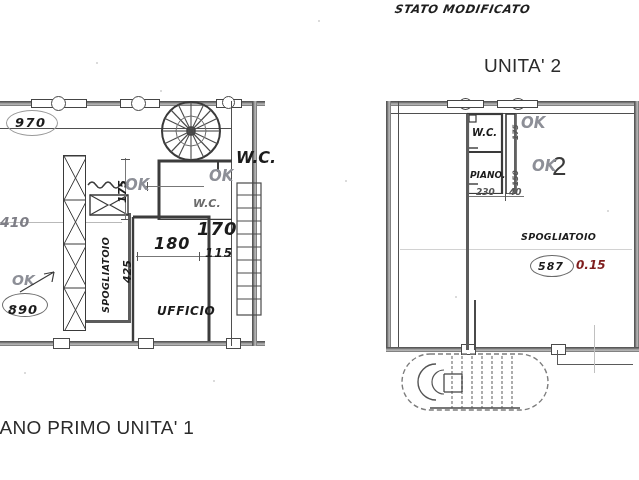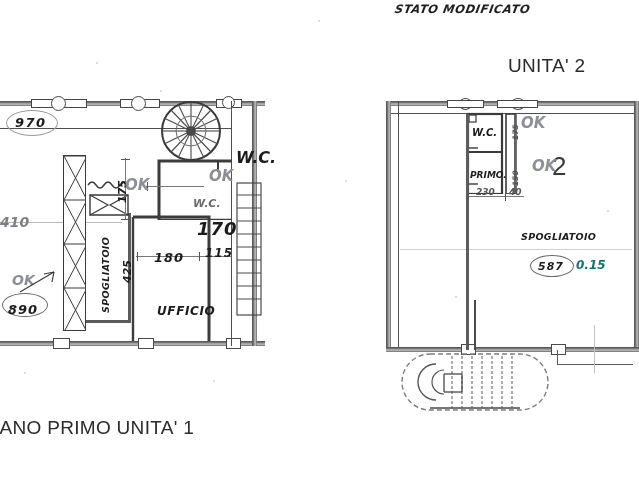--- a/index.html
+++ b/index.html
@@ -22,21 +22,21 @@
   
   .print-label {
     position: absolute;
     color: #2b2b2b;
     font-family: "Liberation Sans", sans-serif;
     font-weight: 400;
     white-space: nowrap;
     letter-spacing: 0.3px;
   }
   .title-right-1 { left: 484px; top: 31px; font-size: 19px; }
-  .title-right-2 { left: 484px; top: 55px; font-size: 19px; margin-left: 24px; }
+  .title-right-2 { left: 484px; top: 55px; font-size: 19px; }
   .title-left    { left: -6px;  top: 417px; font-size: 19px; }
   .unit-number   { left: 552px; top: 151px; font-size: 26px; color: #3a3a3a; }
 
   
   .ink {
     position: absolute;
     color: #1e1e1e;
     font-family: "DejaVu Sans", sans-serif;
     white-space: nowrap;
     font-style: italic;
@@ -296,21 +296,21 @@
     <div class="room-label rot90" style="left:121px; top:283px; font-size:11px;">425</div>
 
     <div class="dimline dimline-h" style="left:146px; top:186px; width:58px; height:1px;"></div>
     <div class="tick" style="left:147px; top:182px;"></div>
     <div class="room-label" style="left:197px; top:180px; font-size:18px; letter-spacing:1px;margin-top:38px;">170</div>
 
     <div class="dimline dimline-h" style="left:136px; top:256px; width:96px; height:1px;"></div>
     <div class="tick" style="left:137px; top:252px;"></div>
     <div class="tick" style="left:199px; top:252px;"></div>
     <div class="tick" style="left:231px; top:252px;"></div>
-    <div class="room-label" style="left:154px; top:250px; font-size:13px; letter-spacing:1px;">180</div>
+    <div class="room-label" style="left:154px; top:234px; font-size:16px; letter-spacing:1px;">180</div>
     <div class="room-label" style="left:205px; top:246px; font-size:12px; letter-spacing:1px;">115</div>
 
     <div class="ellipse-note" style="left:2px; top:293px; width:46px; height:24px; border-color:#6a6a6a;"></div>
     <div class="room-label" style="left:8px; top:302px; font-size:13px; letter-spacing:1px;">890</div>
 
     <div class="pencil" style="left:0px; top:214px; font-size:14px; color:#7e7e86;">410</div>
 
     <div class="pencil" style="left:125px; top:176px; font-size:15px;">OK</div>
     <div class="pencil" style="left:209px; top:167px; font-size:15px;">OK</div>
     <div class="pencil" style="left:12px; top:272px; font-size:14px;">OK</div>
@@ -357,42 +357,42 @@
         <line x1="2" y1="40" x2="36" y2="40" stroke="#3a3a3a" stroke-width="2.2"></line>
         <rect x="40" y="2" width="9" height="80" stroke="#3a3a3a" stroke-width="1.6" class="nofill"></rect>
         <rect x="3" y="3" width="7" height="7" stroke="#3a3a3a" stroke-width="1.2" class="nofill"></rect>
         <line x1="3" y1="36" x2="12" y2="36" stroke="#3a3a3a" stroke-width="1.4"></line>
         <line x1="3" y1="72" x2="12" y2="72" stroke="#3a3a3a" stroke-width="1.4"></line>
       </svg>
     </div>
 
     <div class="room-label" style="left:472px; top:127px; font-size:10px;">W.C.</div>
 
-    <div class="room-label" style="left:470px; top:170px; font-size:9px;">PRIMO.</div>
+    <div class="room-label" style="left:470px; top:170px; font-size:9px;">PIANO.</div>
 
     <div class="dimline dimline-v" style="left:516px; top:114px; width:1px; height:80px; background:#777;"></div>
     <div class="room-label rot90" style="left:511px; top:140px; font-size:7.5px; color:#555;">175</div>
     <div class="room-label rot90" style="left:511px; top:186px; font-size:7.5px; color:#555;">150</div>
 
     <div class="dimline dimline-h" style="left:466px; top:196px; width:58px; height:1px;"></div>
     <div class="tick" style="left:467px; top:192px;"></div>
     <div class="tick" style="left:505px; top:192px;"></div>
     <div class="room-label" style="left:476px; top:187px; font-size:9px; color:#555;">230</div>
     <div class="room-label" style="left:509px; top:187px; font-size:9px; color:#555;">40</div>
 
     <div class="pencil" style="left:521px; top:114px; font-size:15px;">OK</div>
     <div class="pencil" style="left:532px; top:157px; font-size:15px;">OK</div>
 
     <div class="room-label" style="left:521px; top:231px; font-size:9.5px; letter-spacing:0.3px;">SPOGLIATOIO</div>
 
     <div class="dimline dimline-h" style="left:400px; top:249px; width:232px; height:1px; background:#d2d2d2;"></div>
 
     <div class="ellipse-note" style="left:530px; top:255px; width:44px; height:22px; border-color:#6a6a6a;"></div>
     <div class="room-label" style="left:538px; top:260px; font-size:11px; letter-spacing:1px;">587</div>
-    <div class="pencil" style="left:576px; top:258px; font-size:12px; color:#0f766e;">0.15</div>
+    <div class="pencil" style="left:576px; top:258px; font-size:12px; color:#7f1d1d;">0.15</div>
 
     <div class="abs" style="left:400px; top:352px; width:150px; height:60px;">
       <svg width="150" height="60" viewBox="0 0 150 60">
         <path d="M30,2 L120,2 A28,28 0 0 1 120,58 L30,58 A28,28 0 0 1 30,2 Z" stroke="#7d7d7d" stroke-width="1.4" stroke-dasharray="5 3" class="nofill"></path>
         <path d="M34,10 L34,50 A20,20 0 0 1 34,10 Z" class="nofill"></path>
         <path d="M36,12 A18,18 0 0 0 36,48" stroke="#555" stroke-width="1.4" class="nofill"></path>
         <path d="M44,18 A12,12 0 0 0 44,42" stroke="#555" stroke-width="1.2" class="nofill"></path>
         <g stroke="#6a6a6a" stroke-width="1.1" stroke-dasharray="3 2">
           <line x1="52" y1="4" x2="52" y2="56"></line>
           <line x1="62" y1="4" x2="62" y2="56"></line>

